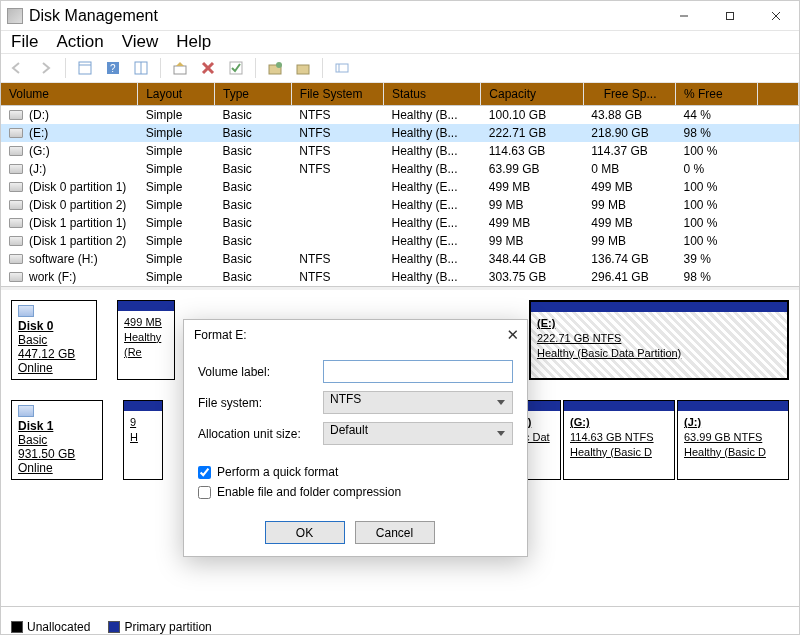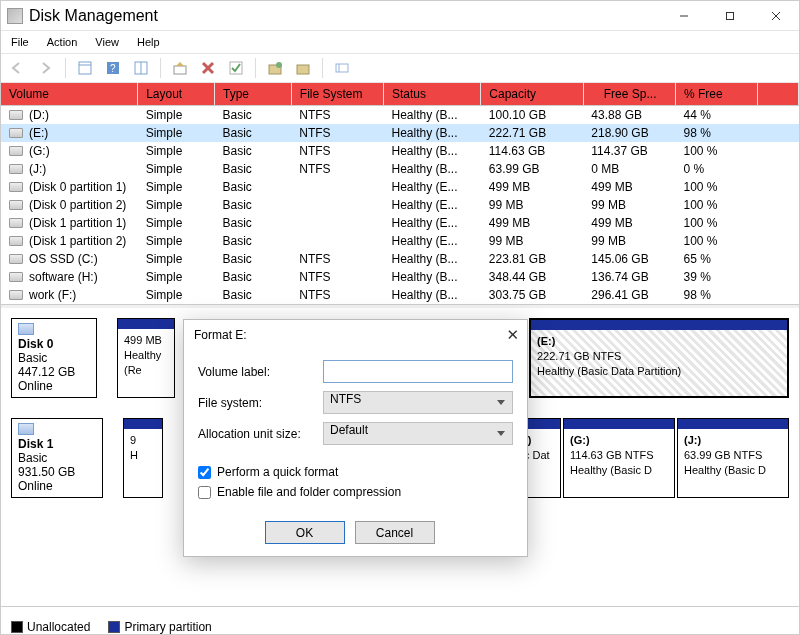--- a/index.html
+++ b/index.html
@@ -4,35 +4,35 @@
 <style>
   * { box-sizing: border-box; margin: 0; padding: 0; }
   body { font-family: "Segoe UI", Tahoma, sans-serif; font-size: 12px; background: #fff; color: #000; width: 800px; height: 635px; overflow: hidden; border: 1px solid #ccc; position: relative; }
   .titlebar { height: 30px; display: flex; align-items: center; justify-content: space-between; padding: 0 0 0 6px; border-bottom: 1px solid #e5e5e5; }
   .titlebar-left { display: flex; align-items: center; gap: 6px; }
   .title-icon { width: 16px; height: 16px; background: linear-gradient(135deg,#bbb,#ddd); border: 1px solid #999; }
   .titlebar-title { font-size: 16px; }
   .win-buttons { display: flex; }
   .win-btn { width: 46px; height: 30px; display: flex; align-items: center; justify-content: center; color: #444; }
   .menu-bar { height: 22px; display: flex; align-items: center; gap: 18px; padding: 0 10px; }
-  .menu-item { font-size: 11px; }
+  .menu-item { font-size: 17px; }
   .toolbar { height: 30px; border-top: 1px solid #e5e5e5; border-bottom: 1px solid #e5e5e5; display: flex; align-items: center; padding: 0 6px; gap: 6px; }
   .tb-sep { width: 1px; height: 20px; background: #ddd; margin: 0 2px; }
   .tb-btn { width: 22px; height: 22px; display: flex; align-items: center; justify-content: center; border: 1px solid transparent; }
   .tb-btn svg { opacity: .8; }
   .disabled svg { opacity: .3; }
   .content { display: flex; flex-direction: column; height: calc(635px - 30px - 22px - 30px - 30px); }
   .vol-list { flex: 0 0 auto; border-bottom: 1px solid #ccc; }
   table.vol { width: 100%; border-collapse: collapse; font-size: 12px; }
-  table.vol th { text-align: left; font-weight: 400; background: #ef4444; border-right: 1px solid #e1e1e1; border-bottom: 1px solid #ccc; padding: 4px 8px; position: relative; white-space: nowrap; }
+  table.vol th { text-align: left; font-weight: 400; background: #a16207; border-right: 1px solid #e1e1e1; border-bottom: 1px solid #ccc; padding: 4px 8px; position: relative; white-space: nowrap; }
   table.vol td { padding: 2px 8px; white-space: nowrap; }
   .vicon { display: inline-block; width: 14px; height: 10px; background: linear-gradient(#eee,#ccc); border: 1px solid #999; border-radius: 1px; margin-right: 6px; vertical-align: -1px; }
   tr.selected td { background: #cde8ff; }
   .graphical { flex: 1 1 auto; overflow: hidden; background: #fff; display: flex; flex-direction: column; gap: 20px; padding: 10px; border-top: 3px solid #f0f0f0; }
-  .disk-row { display: flex; height: 80px; gap: 20px; }
+  .disk-row { display: flex; height: 80px; gap: 20px; text-decoration: underline; }
   .disk-info { width: 110px; border: 1px solid #000; background: #fff; padding: 4px 6px; display: flex; flex-direction: column; }
   .disk-info .dicon { display: inline-block; width: 16px; height: 12px; background: linear-gradient(#d8e4f7,#a7c0e7); border: 1px solid #7aa0d0; margin-bottom: 2px; }
   .disk-info b { font-weight: 600; }
   .disk-parts { flex: 1; display: flex; gap: 2px; }
   .part { border: 1px solid #000; background: #fff; display: flex; flex-direction: column; overflow: hidden; }
   .part .stripe { height: 10px; background: #1a2f9a; }
   .part.sel .stripe { background: #1a2f9a; }
   .part.sel { background: repeating-linear-gradient(45deg,#fff,#fff 3px,#e6e6e6 3px,#e6e6e6 6px); border: 2px solid #000; }
   .part .pbody { padding: 4px 6px; font-size: 11px; line-height: 1.35; overflow: hidden; }
   .part .pbody b { font-weight: 600; }
@@ -260,31 +260,20 @@
             <td>Simple</td>
             <td>Basic</td>
             <td></td>
             <td>Healthy (E...</td>
             <td>99 MB</td>
             <td>99 MB</td>
             <td>100 %</td>
             <td></td>
           </tr>
           <tr>
-            <td><span class="vicon"></span>OS SSD (C:)</td>
-            <td>Simple</td>
-            <td>Basic</td>
-            <td>NTFS</td>
-            <td>Healthy (B...</td>
-            <td>223.81 GB</td>
-            <td>145.06 GB</td>
-            <td>65 %</td>
-            <td></td>
-          </tr>
-          <tr>
             <td><span class="vicon"></span>software (H:)</td>
             <td>Simple</td>
             <td>Basic</td>
             <td>NTFS</td>
             <td>Healthy (B...</td>
             <td>348.44 GB</td>
             <td>136.74 GB</td>
             <td>39 %</td>
             <td></td>
           </tr>

